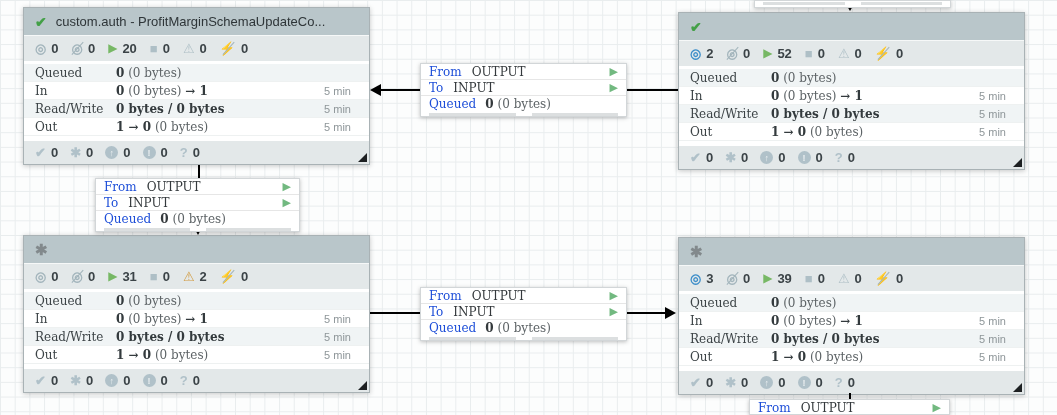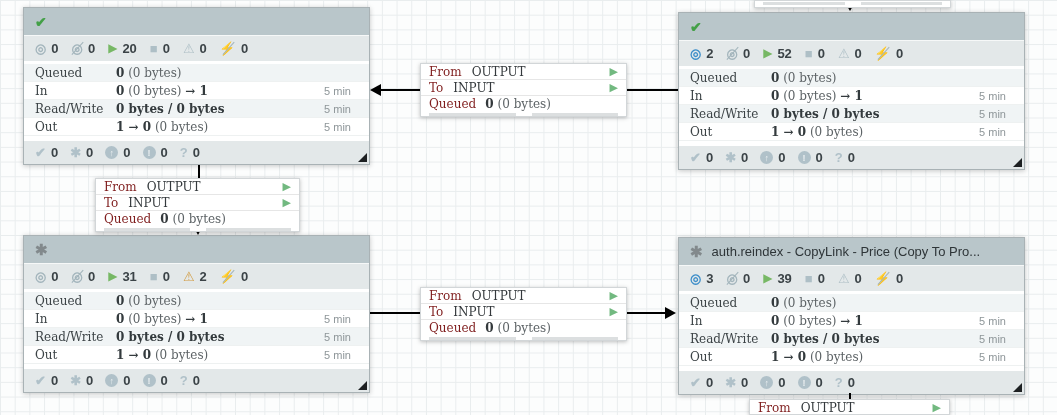--- a/index.html
+++ b/index.html
@@ -97,37 +97,38 @@
     box-shadow: 0 1px 4px rgba(0,0,0,.25);
     font-family: "DejaVu Serif", serif; font-size: 12px; color: #4a4f52;
   }
   .c0 { left: 420px; top: 63px;  width: 207px; height: 54px; }
   .c1 { left: 95px;  top: 178px; width: 205px; height: 54px; }
   .c2 { left: 420px; top: 287px; width: 207px; height: 54px; }
   .c3 { left: 749px; top: 399px; width: 201px; height: 16px; overflow: hidden; }
   .c4 { left: 754px; top: 0;     width: 197px; height: 8px; display: flex; align-items: flex-end; }
   .clr { height: 16px; display: flex; align-items: center; padding: 0 8px; border-bottom: 1px solid #e6e6e6; }
   .clr.last { border-bottom: none; height: 15px; }
-  .clk { color: #7f1d1d; }
+  .clk { color: #1d4ed8; }
   .clv { font-weight: normal; color: #34393c; margin-left: 10px; }
   .clvb { font-weight: bold; color: #34393c; margin-left: 9px; }
   .clrest { margin-left: 4px; color: #5d6366; }
   .cltri { margin-left: auto; color: #72b980; font-size: 11px; }
   .clbars { height: 6px; display: flex; gap: 16px; padding: 0 8px; align-items: center; }
   .bar { flex: 1; height: 3px; background: #dcdfe0; }
   .c4 .clbars { width: 100%; padding-bottom: 2px; }
 </style>
 </head>
 <body>
 
 <div class="canvas">
 
   <div class="pg g0">
     <div class="pg-header">
       <span class="hicon check">✔</span>
+      <span class="htitle">custom.auth - ProfitMarginSchemaUpdateCo...</span>
     </div>
     <div class="pg-stats">
       <span class="sp">
           <span class="ic bull">◎</span>
           <span class="num">0</span>
         </span>
       <span class="sp">
           <span class="ic bull slashed">◎</span>
           <span class="num">0</span>
         </span>
@@ -345,21 +346,20 @@
           <span class="fic">?</span>
           <span class="num">0</span>
         </span>
     </div>
     <span class="resize"></span>
   </div>
 
   <div class="pg g3">
     <div class="pg-header">
       <span class="hicon ast">✱</span>
-      <span class="htitle">auth.reindex - CopyLink - Price (Copy To Pro...</span>
     </div>
     <div class="pg-stats">
       <span class="sp">
           <span class="ic bull blue">◎</span>
           <span class="num">3</span>
         </span>
       <span class="sp">
           <span class="ic bull slashed">◎</span>
           <span class="num">0</span>
         </span>

